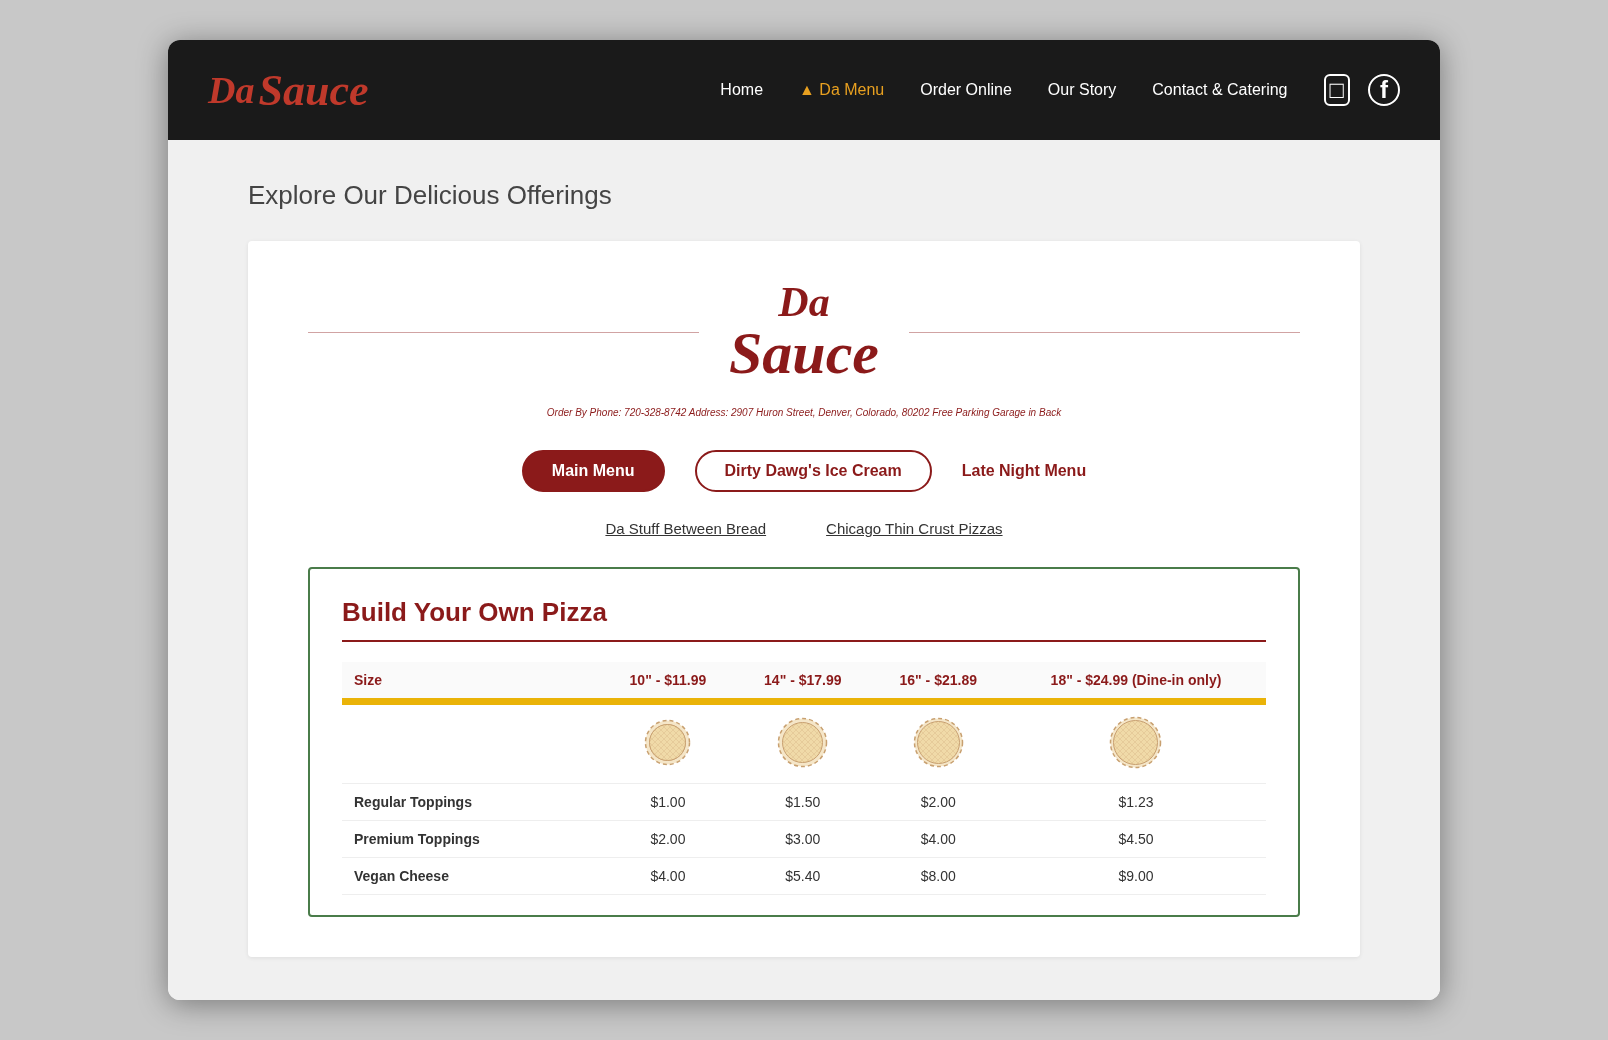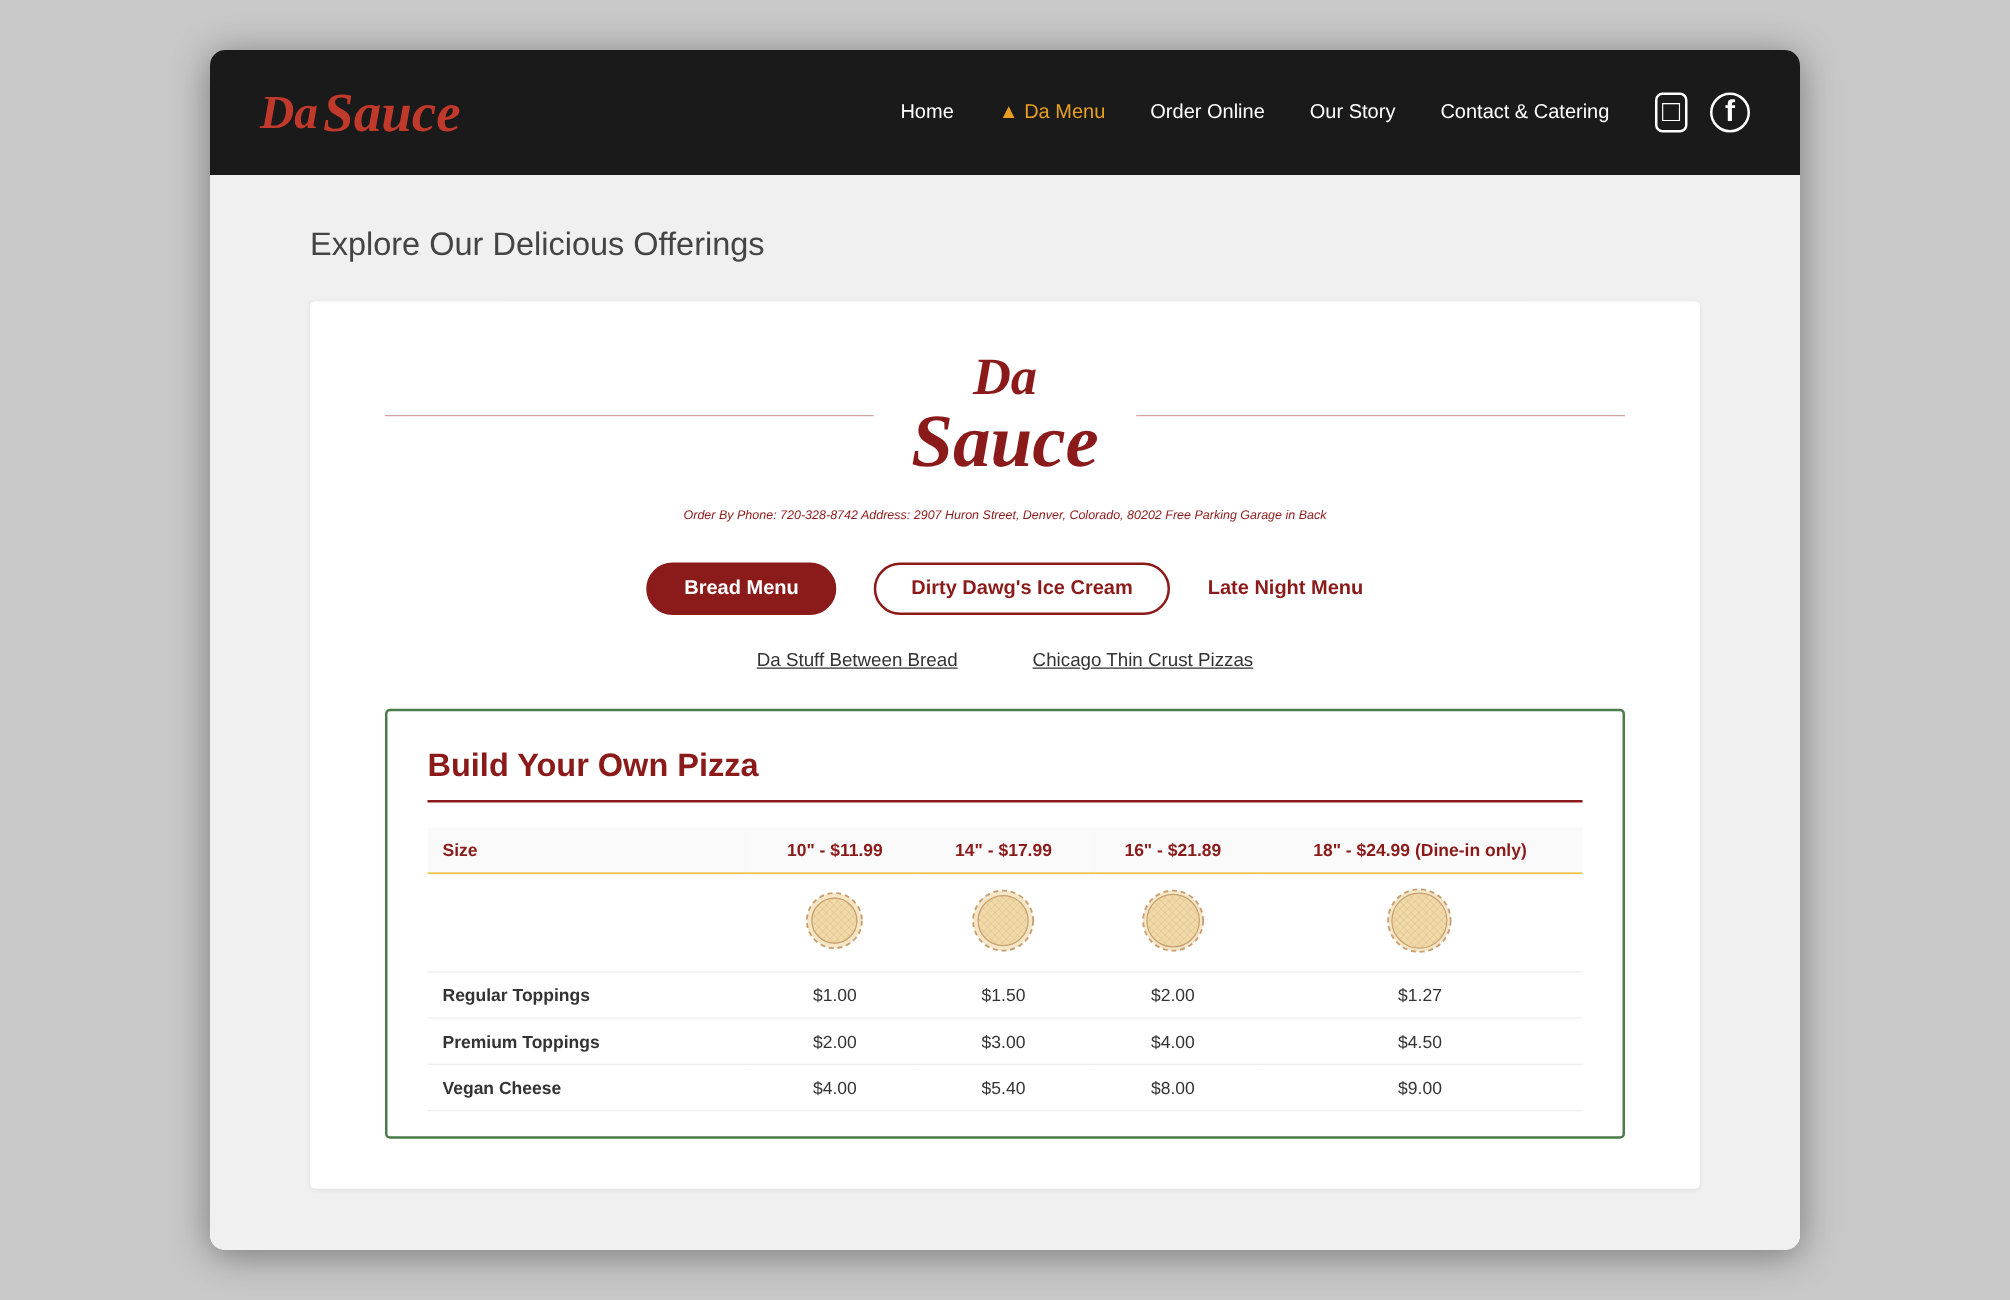--- a/index.html
+++ b/index.html
@@ -208,21 +208,21 @@
       width: 100%;
       border-collapse: collapse;
     }
     .pizza-table th {
       text-align: left;
       padding: 10px 12px;
       font-size: 14px;
       color: #8b1a1a;
       font-weight: bold;
       background: #fafafa;
-      border-bottom: 1px solid #eab308;
+      border-bottom: 7px solid #eab308;
     }
     .pizza-table th:first-child {
       width: 28%;
     }
     .pizza-table th:not(:first-child) {
       text-align: center;
     }
     .pizza-icons-row td {
       text-align: center;
       padding: 16px 12px;
@@ -283,21 +283,21 @@
         <div class="menu-logo-area">
           <div class="menu-logo-da">Da</div>
           <div class="menu-logo-sauce">Sauce</div>
         </div>
         <div class="header-line"></div>
       </div>
 
       <div class="menu-info">Order By Phone: 720-328-8742    Address: 2907 Huron Street, Denver, Colorado, 80202    Free Parking Garage in Back</div>
 
       <div class="menu-tabs">
-        <button class="tab-btn active">Bread Menu</button>
+        <button class="tab-btn active">Main Menu</button>
         <button class="tab-btn">Dirty Dawg's Ice Cream</button>
         <button class="tab-link">Late Night Menu</button>
       </div>
 
       <div class="sub-tabs">
         <button class="sub-tab">Da Stuff Between Bread</button>
         <button class="sub-tab">Chicago Thin Crust Pizzas</button>
       </div>
 
       <div class="pizza-section">
@@ -363,21 +363,21 @@
                   <circle cx="27.5" cy="27.5" r="22" fill="url(#p4)" stroke="#c8a070" stroke-width="1"></circle>
                 </svg>
               </td>
             </tr>
 
             <tr>
               <td>Regular Toppings</td>
               <td>$1.00</td>
               <td>$1.50</td>
               <td>$2.00</td>
-              <td>$1.27</td>
+              <td>$1.23</td>
             </tr>
             <tr>
               <td>Premium Toppings</td>
               <td>$2.00</td>
               <td>$3.00</td>
               <td>$4.00</td>
               <td>$4.50</td>
             </tr>
             <tr>
               <td>Vegan Cheese</td>

